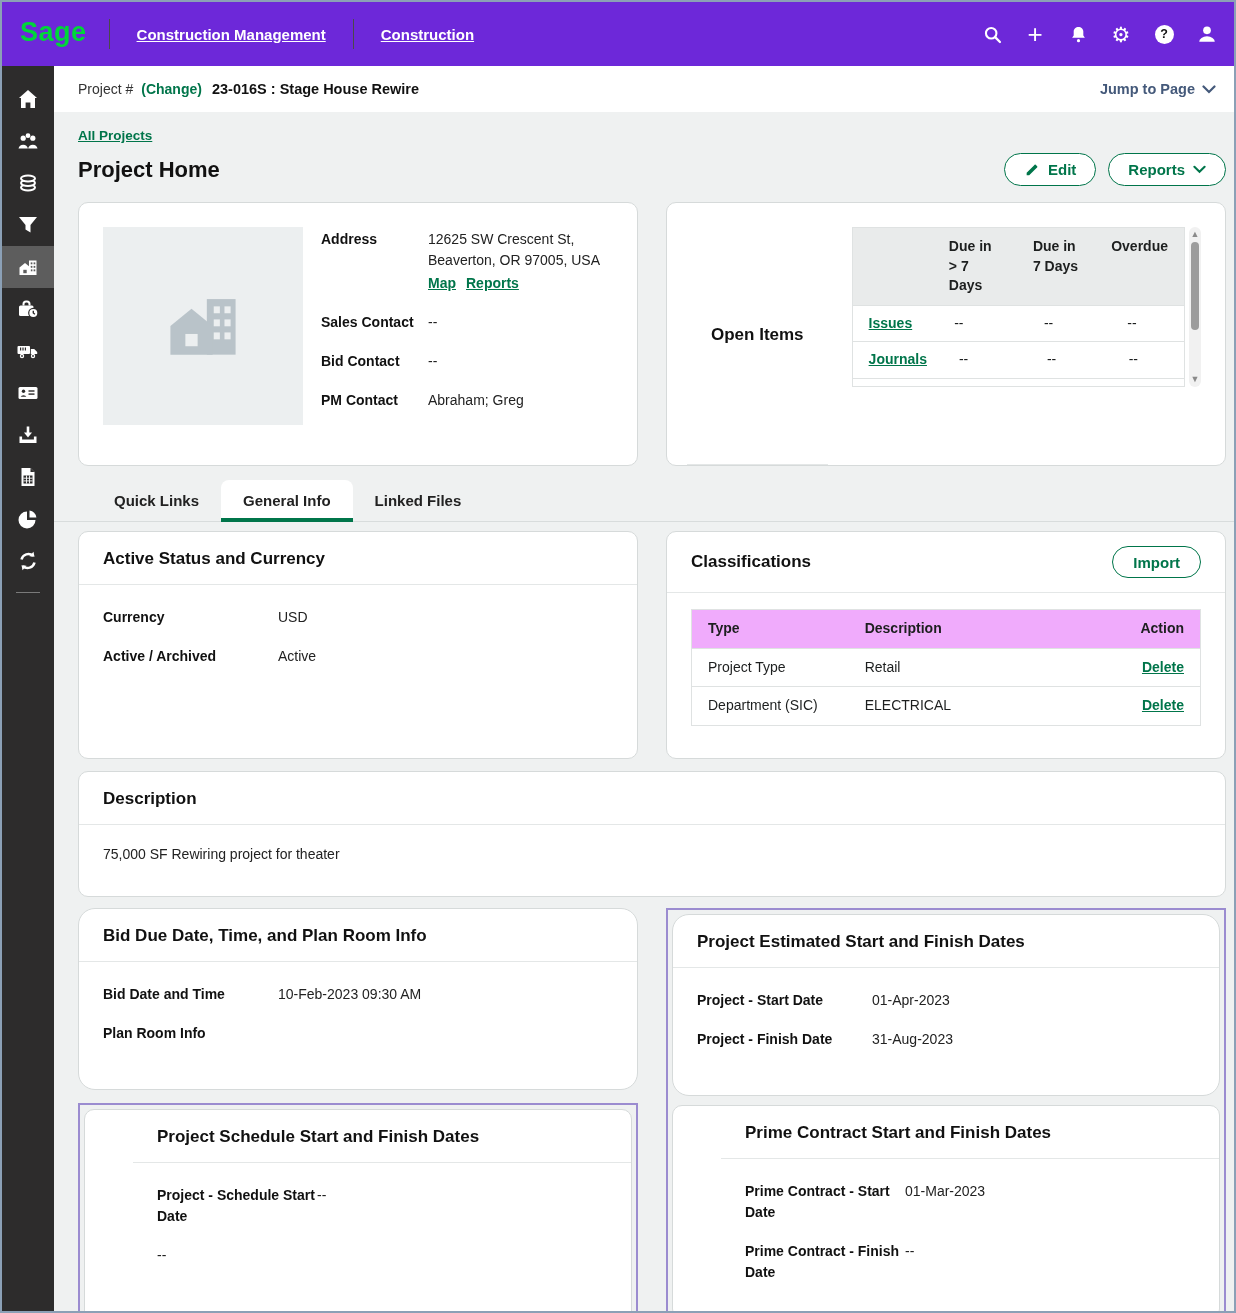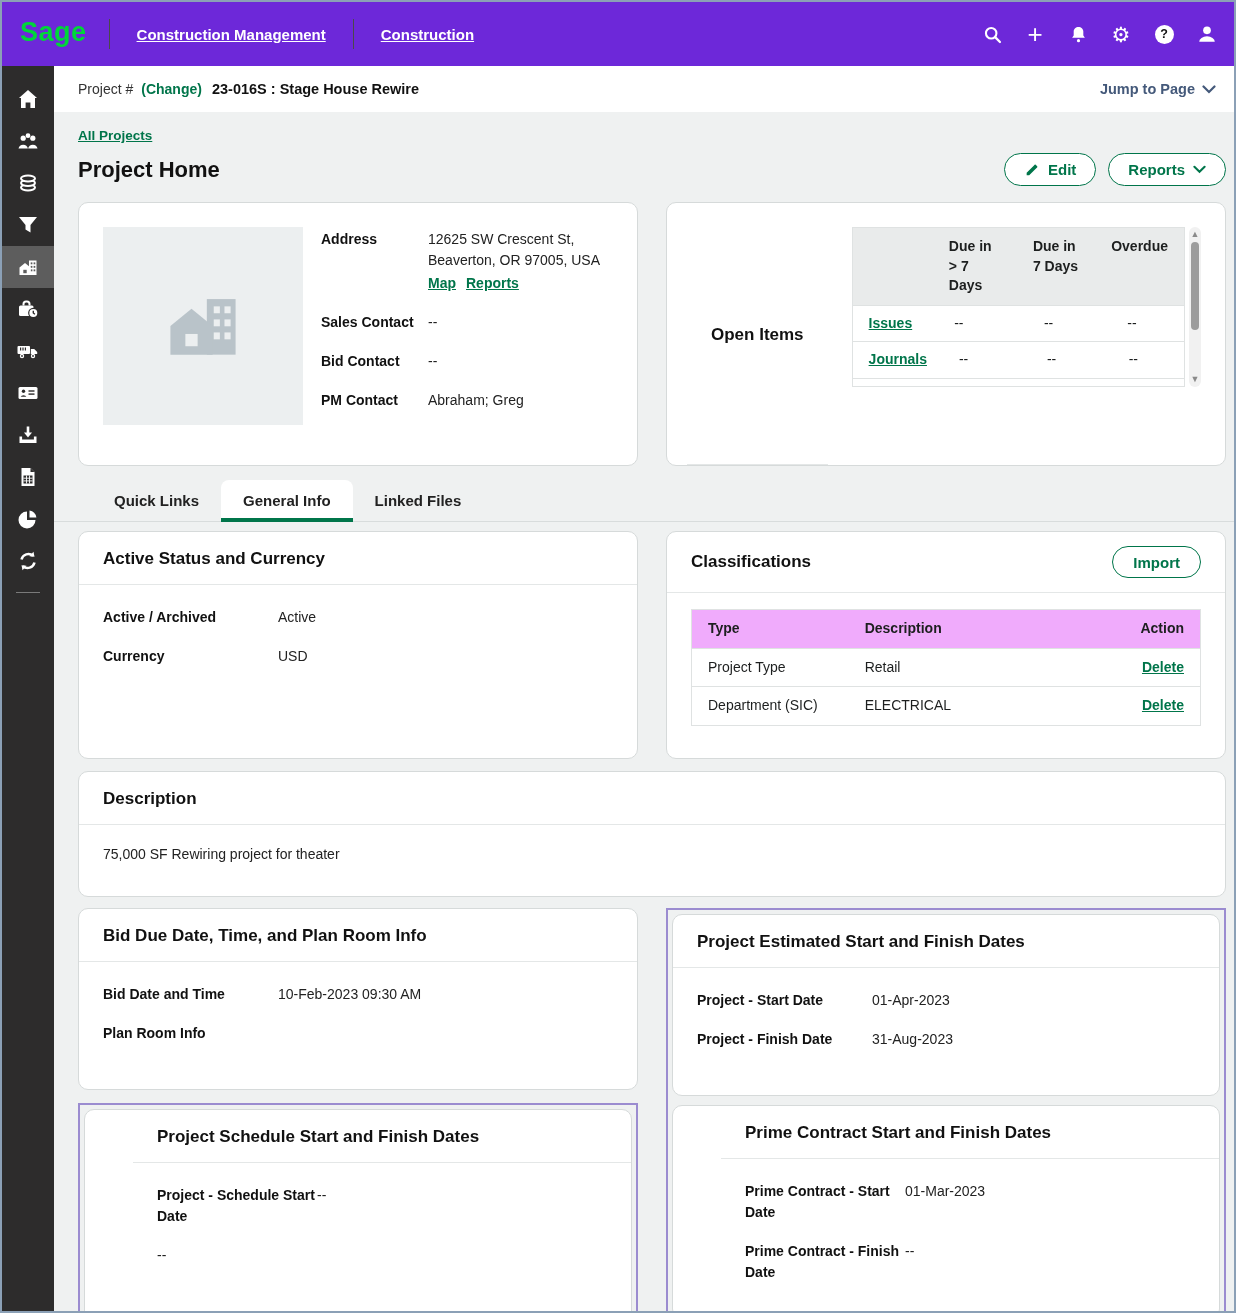--- a/index.html
+++ b/index.html
@@ -97,21 +97,21 @@
   .cl-row { display:flex; border-top:1px solid #dfe2e2; }
   .cl-c { padding:9px 16px; line-height:1.4; }
   .cl-t { flex:1.15; } .cl-d { flex:2.1; } .cl-a { flex:0.55; text-align:right; }
 
   
   .desc-card { margin-top:12px; height:126px; }
   .desc-text { font-size:14px; color:#222; padding:21px 24px; }
 
   
   .bottom { margin-top:11px; align-items:flex-start; }
-  .bid-card, .est-card { height:182px; }
+  .bid-card, .est-card { height:182px;border-radius:17px; }
   .sch-card, .prime-card { height:214px;padding-left:48px; }
   .purple-wrap { border:2px solid #9b8cd0; padding:4px; background:transparent; }
   .left-gap { margin-top:13px; }
   .right-wrap .card + .card { margin-top:9px; }
   .wrap-label { width:160px; }
 </style>
 </head>
 <body>
 
 <div class="screen">
@@ -429,26 +429,26 @@
 
         
         <div class="grid2 row2">
           <div class="col">
             <div class="card as-card">
               <div class="card-head">
                   <span class="card-title">Active Status and Currency</span>
                 </div>
               <div class="card-body">
                 <div class="f-row">
+                  <span class="f-label">Currency</span>
+                  <span class="f-value">USD</span>
+                </div>
+                <div class="f-row">
                   <span class="f-label">Active / Archived</span>
                   <span class="f-value">Active</span>
-                </div>
-                <div class="f-row">
-                  <span class="f-label">Currency</span>
-                  <span class="f-value">USD</span>
                 </div>
               </div>
             </div>
           </div>
 
           <div class="col">
             <div class="card cl-card">
               <div class="card-head cl-head">
                 <span class="card-title">Classifications</span>
                 <button class="pill-btn import-btn">Import</button>

